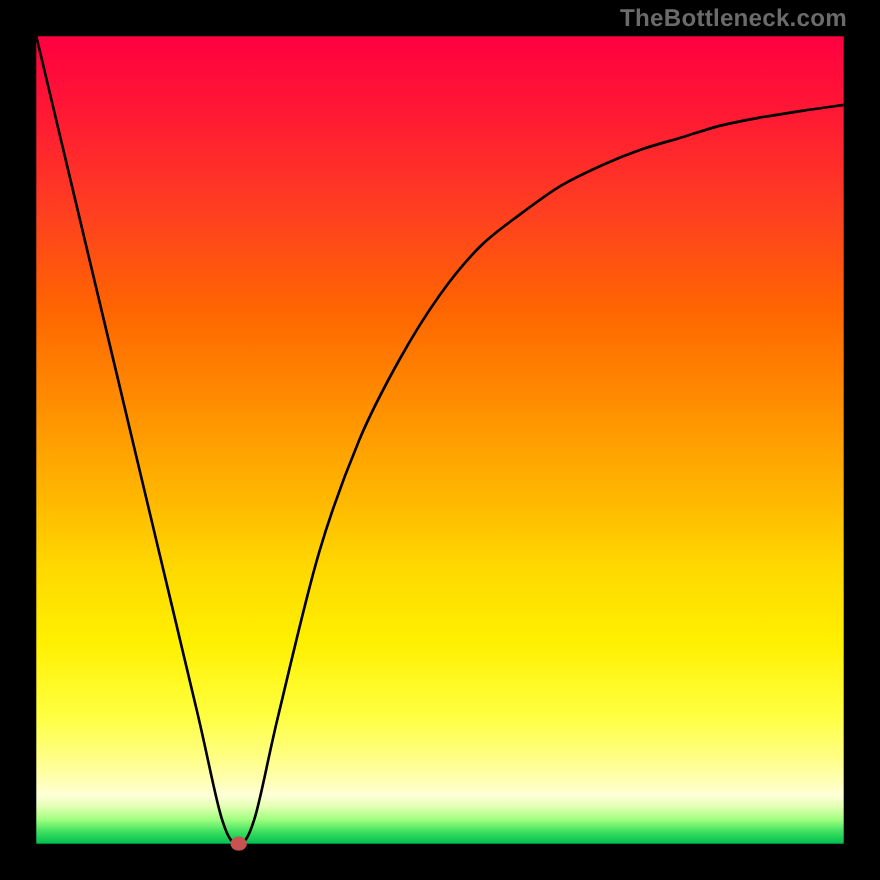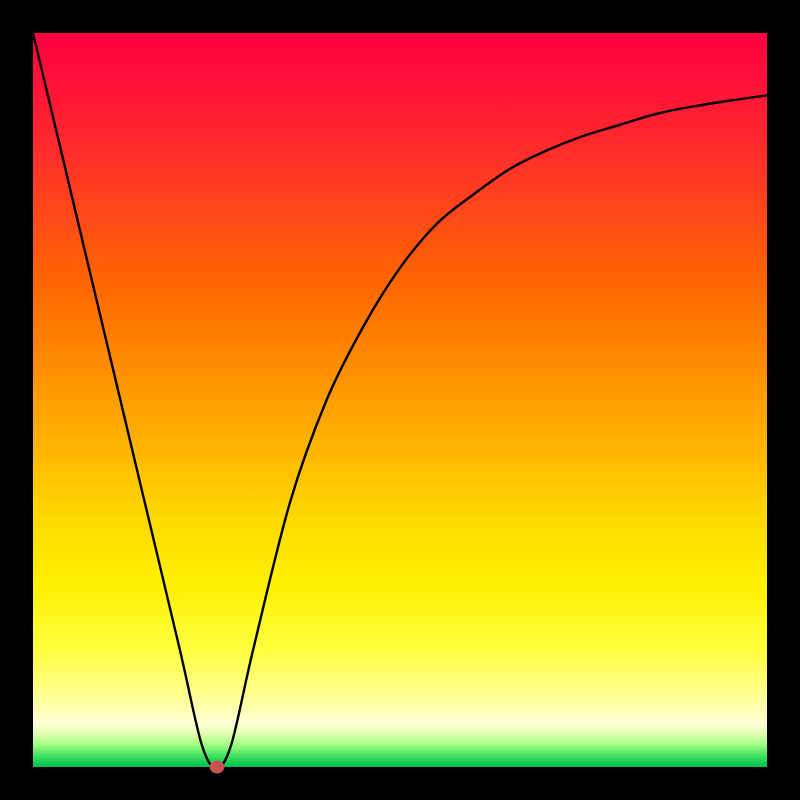--- a/index.html
+++ b/index.html
@@ -74,13 +74,14 @@
 
 <div class="frame">
   <div class="plot-area"></div>
 
   <svg class="curve" viewBox="0 0 734 734" preserveAspectRatio="none">
     <path id="curve-path" fill="none" stroke="#000" stroke-width="2.4" d="M 0 0 C 6.116666666666667 25.689999999999998, 24.46666666666667 102.75999999999999, 36.7 154.14 C 48.93333333333334 205.51999999999998, 61.16666666666667 256.90000000000003, 73.4 308.28000000000003 C 85.63333333333334 359.66, 97.86666666666666 411.04, 110.1 462.42 C 122.33333333333333 513.8, 137.01333333333335 574.9666666666666, 146.8 616.56 C 156.58666666666667 658.1533333333333, 162.70333333333332 692.4066666666666, 168.82 711.98 C 174.93666666666667 731.5533333333334, 178.60666666666665 734, 183.5 734 C 188.39333333333335 734, 192.06333333333333 731.5533333333334, 198.18 711.98 C 204.29666666666668 692.4066666666666, 210.41333333333333 656.93, 220.2 616.56 C 229.98666666666665 576.1899999999999, 244.66666666666663 511.3533333333333, 256.9 469.76 C 269.1333333333333 428.1666666666667, 281.3666666666667 396.36, 293.6 367 C 305.83333333333337 337.64, 318.06666666666666 315.62, 330.3 293.6 C 342.53333333333336 271.58000000000004, 354.76666666666665 252.0066666666666, 367 234.87999999999994 C 379.23333333333335 217.75333333333327, 391.4666666666667 203.07333333333335, 403.70000000000005 190.84000000000003 C 415.9333333333334 178.6066666666667, 428.16666666666663 170.655, 440.4 161.48000000000002 C 452.6333333333333 152.30500000000004, 464.8666666666667 143.13000000000008, 477.1 135.79000000000008 C 489.33333333333337 128.45000000000007, 501.5666666666666 122.94500000000006, 513.8 117.44000000000005 C 526.0333333333333 111.93500000000004, 538.2666666666667 107.04166666666667, 550.5 102.75999999999999 C 562.7333333333333 98.47833333333331, 574.9666666666667 95.42, 587.2 91.75 C 599.4333333333334 88.08, 611.6666666666666 83.79833333333335, 623.9 80.74000000000001 C 636.1333333333333 77.68166666666667, 648.3666666666667 75.60199999999998, 660.6 73.39999999999998 C 672.8333333333334 71.19799999999998, 685.0666666666666 69.36300000000001, 697.3 67.52800000000002 C 709.5333333333333 65.69300000000003, 727.8833333333333 63.246333333333325, 734 62.389999999999986"></path>
   </svg>
 
   <div id="marker" class="marker" style="left: 216.5px; top: 767px; background: rgb(199, 82, 79);"></div>
 
+  <div class="watermark">TheBottleneck.com</div>
 </div>
 
 </body></html>

